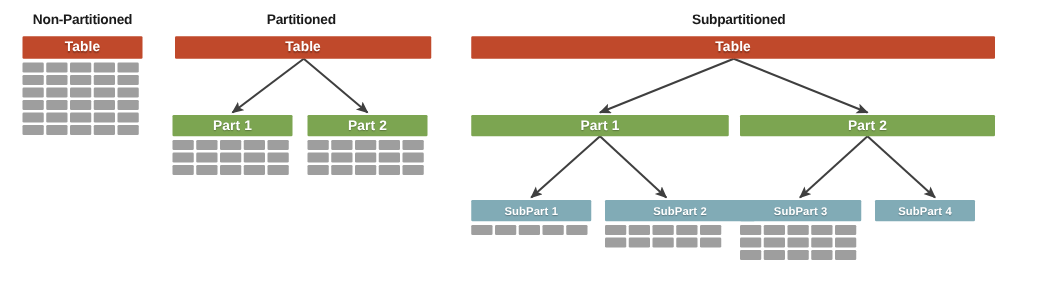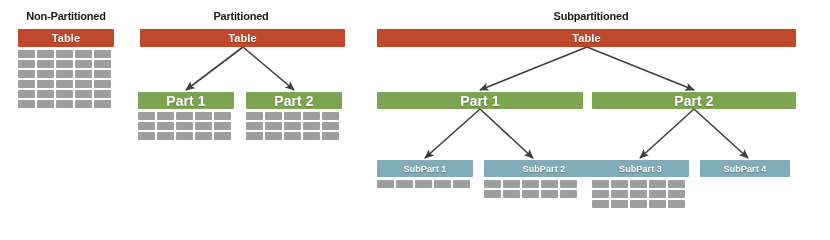--- a/index.html
+++ b/index.html
@@ -47,21 +47,21 @@
     letter-spacing: 0.1px;
     text-shadow: 0 1px 1px rgba(0,0,0,0.28);
     border-radius: 1px;
   }
   .node.red {
     background: #c0492b;
     font-size: 11px;
   }
   .node.green {
     background: #7ca551;
-    font-size: 14px;
+    font-size: 11px;
   }
   .node.blue {
     background: #81abb6;
     font-size: 9px;
   }
   .cell-grid {
     position: absolute;
     display: flex;
     flex-direction: column;
     gap: 2px;
@@ -261,17 +261,17 @@
           <div class="cell" style="width: 17px; height: 8px;"></div>
         </div>
         <div class="cell-row">
           <div class="cell" style="width: 17px; height: 8px;"></div>
           <div class="cell" style="width: 17px; height: 8px;"></div>
           <div class="cell" style="width: 17px; height: 8px;"></div>
           <div class="cell" style="width: 17px; height: 8px;"></div>
           <div class="cell" style="width: 17px; height: 8px;"></div>
         </div>
       </div>
-      <div class="node blue" style="left: 700px; top: 160px; width: 90px; height: 17px;">
+      <div class="node blue" style="left: 700px; top: 160px; width: 80px; height: 17px;">
         <span>SubPart 4</span>
       </div>
     </div>
 </div>
 
 </body></html>

